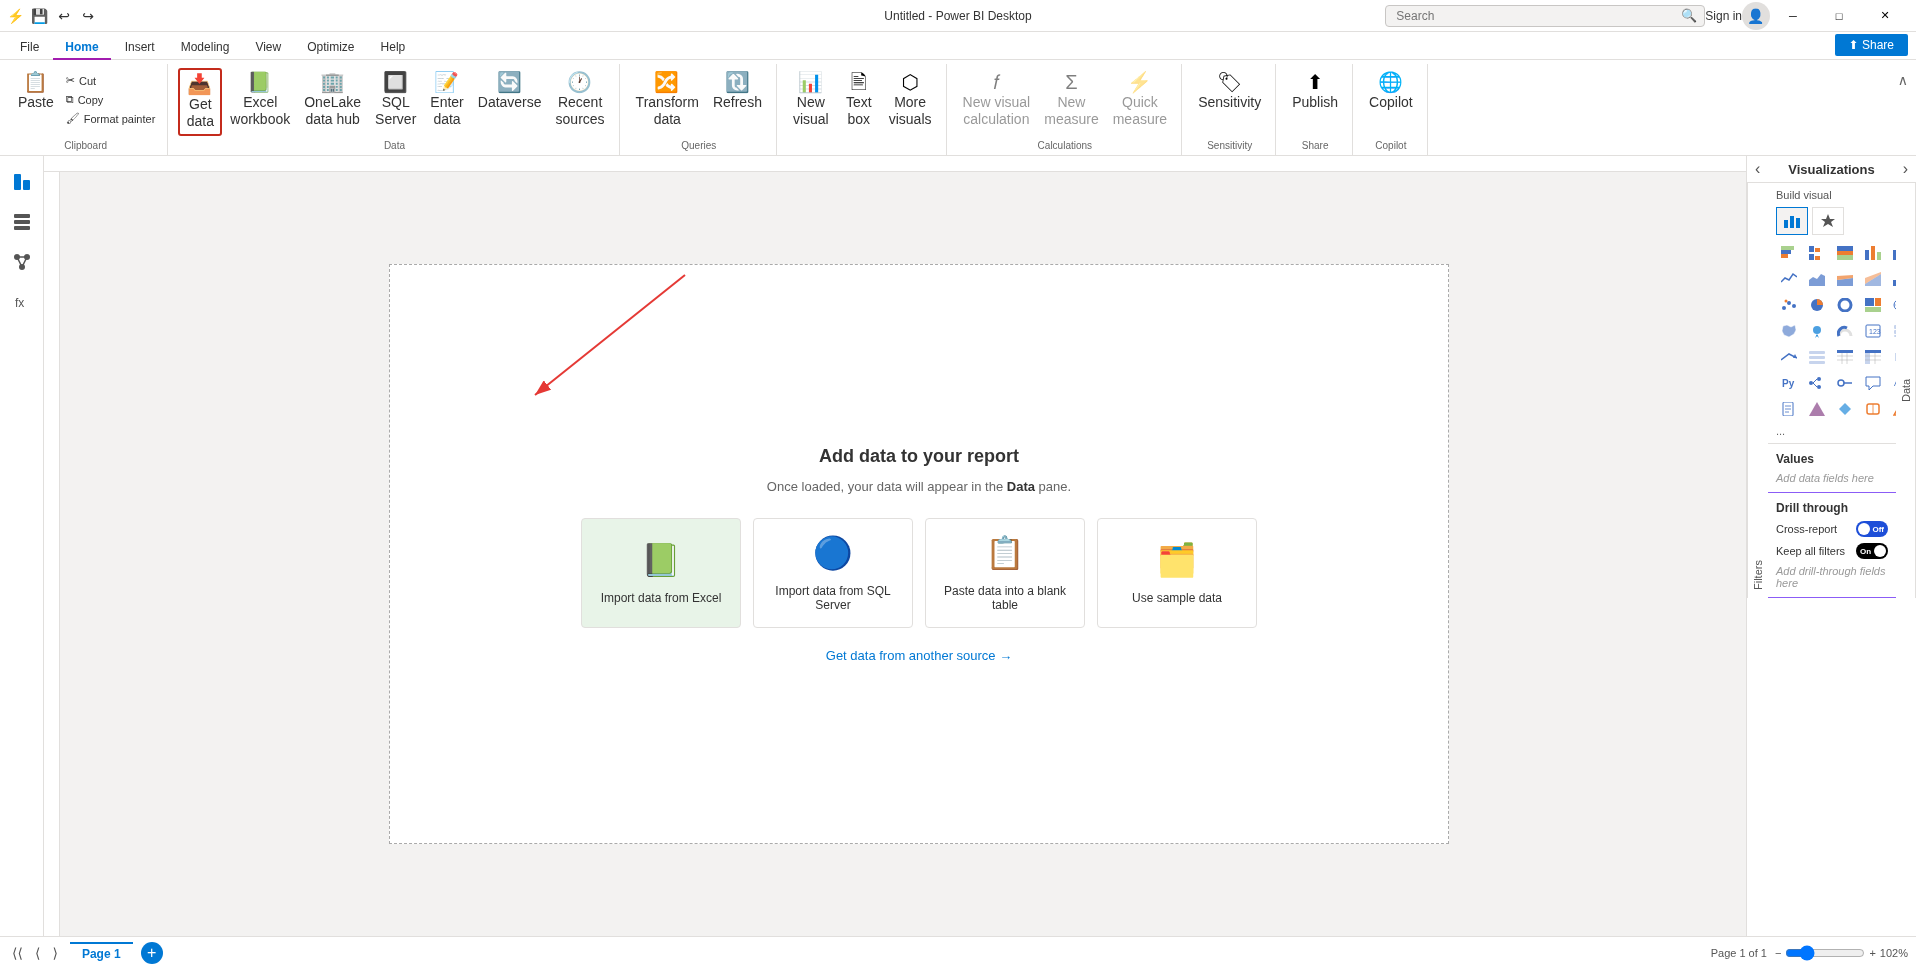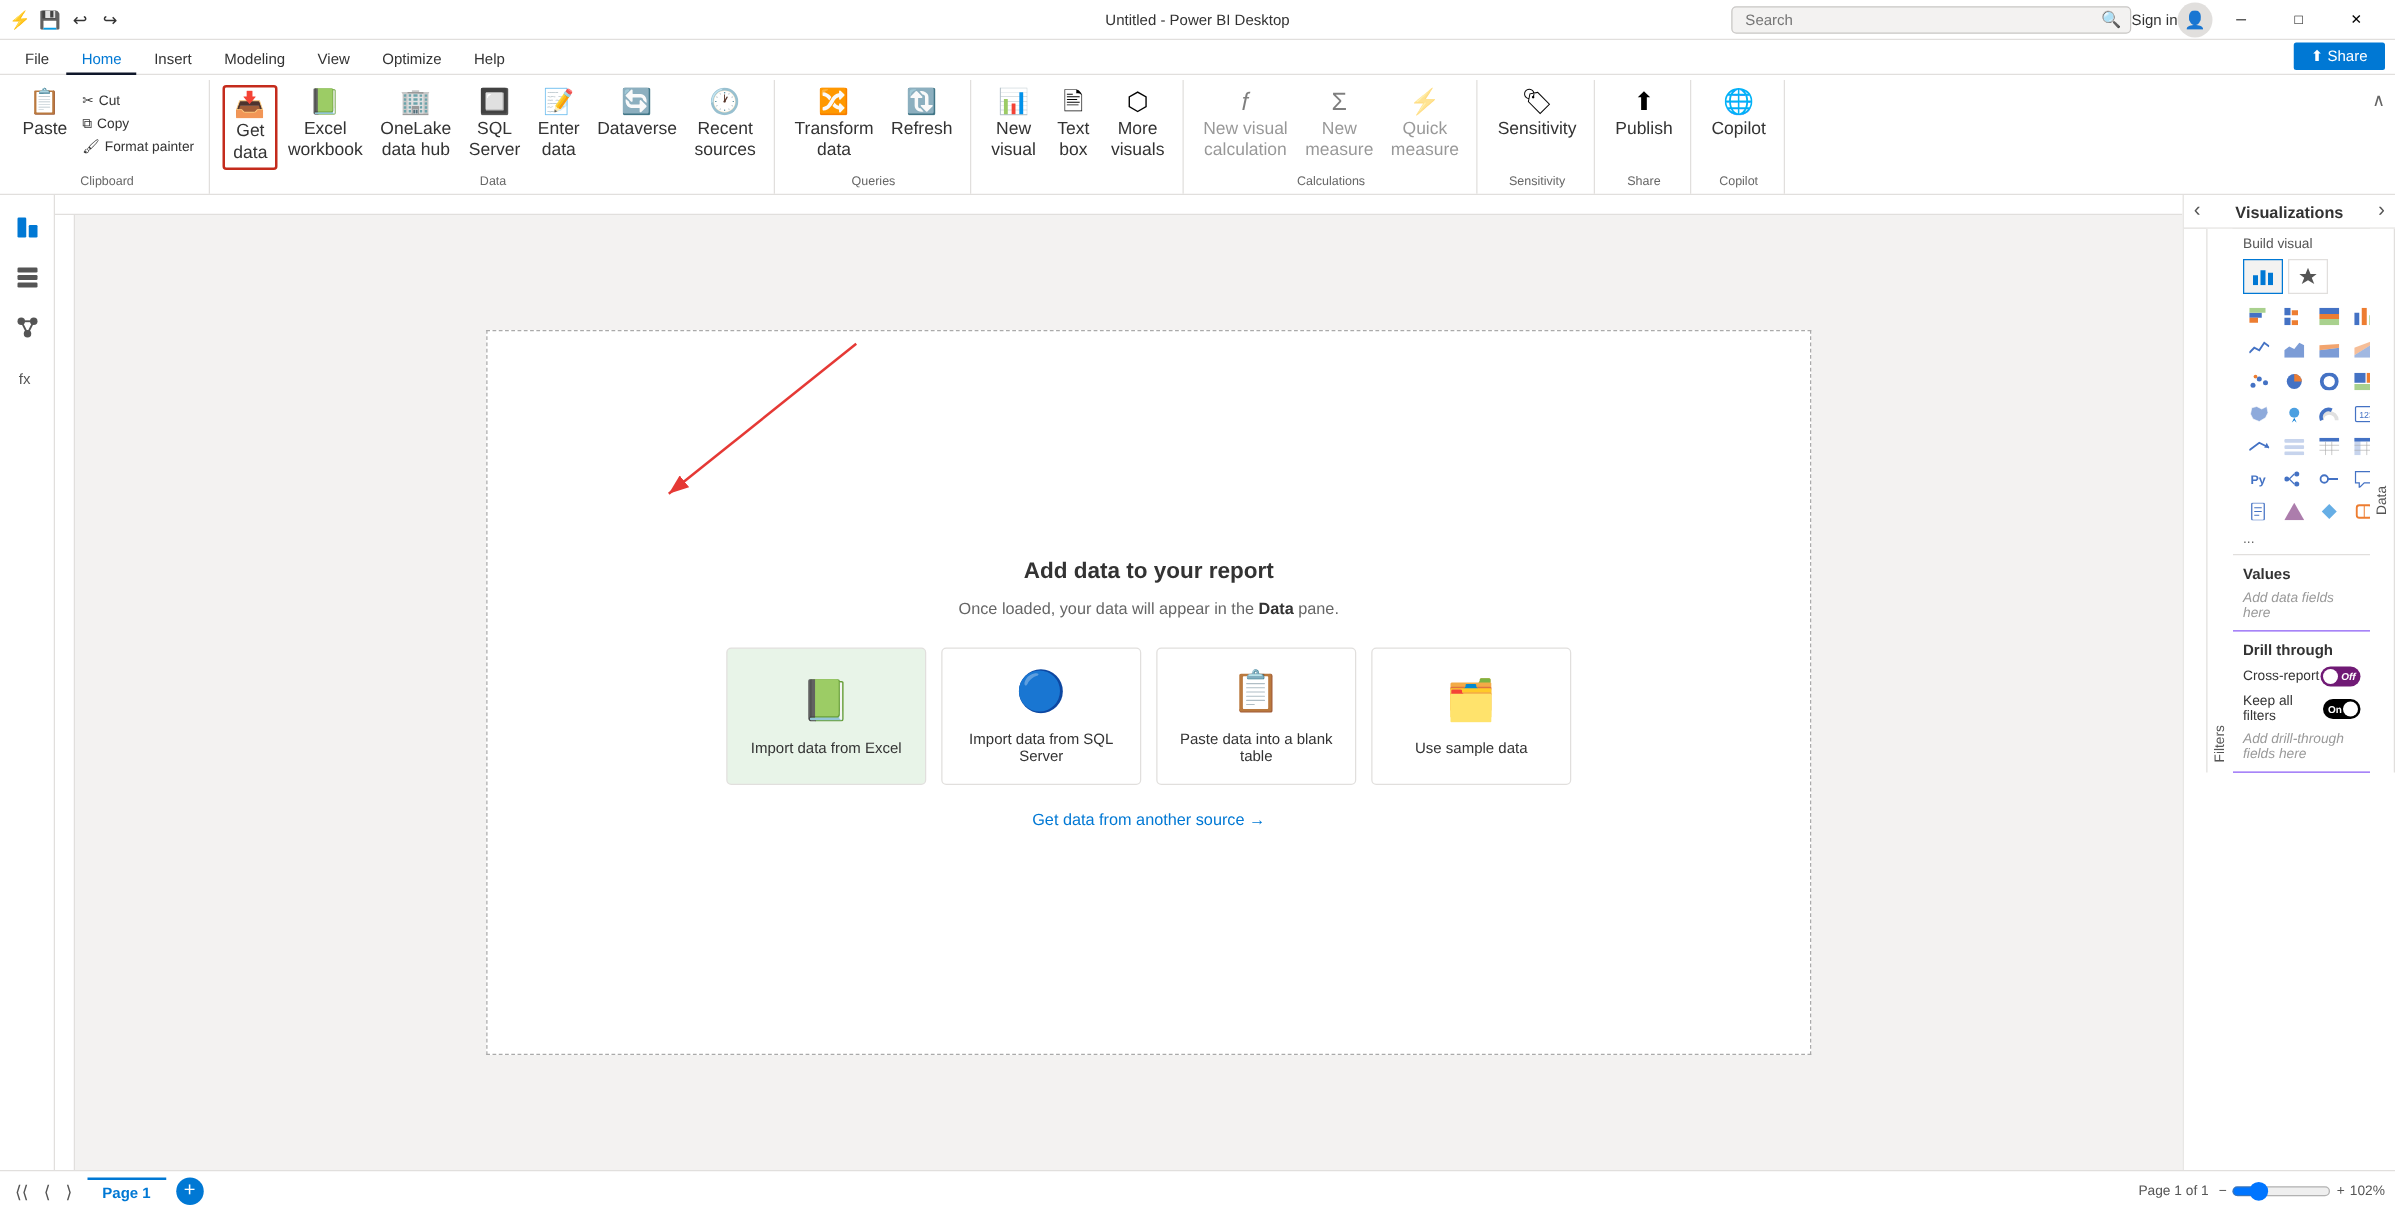--- a/index.html
+++ b/index.html
@@ -47,22 +47,22 @@
     .ribbon-tab {
       padding: 4px 12px;
       font-size: 12px;
       cursor: pointer;
       color: #333;
       border-bottom: 2px solid transparent;
       margin-bottom: -1px;
     }
     .ribbon-tab.active {
       color: #0078d4;
-      border-bottom: 2px solid #0f172a;
-      font-weight: 400;
+      border-bottom: 2px solid #a21caf;
+      font-weight: 700;
     }
     .share-btn {
       margin-left: auto;
       background: #0078d4;
       color: #fff;
       border: none;
       padding: 4px 14px;
       font-size: 12px;
       cursor: pointer;
       border-radius: 2px;
@@ -291,21 +291,21 @@
     .toggle {
       width: 32px;
       height: 16px;
       border-radius: 8px;
       display: flex;
       align-items: center;
       padding: 2px;
       cursor: pointer;
       position: relative;
     }
-    .toggle.off { background: #701a75; font-style: italic; }
+    .toggle.off { background: #1d4ed8; }
     .toggle.on { background: #000000; }
     .toggle-knob {
       width: 12px;
       height: 12px;
       background: #fff;
       border-radius: 50%;
       position: absolute;
     }
     .toggle.off .toggle-knob { left: 2px; }
     .toggle.on .toggle-knob { right: 2px; left: auto; }
@@ -319,21 +319,20 @@
       font-size: 11px;
       color: #555;
       cursor: pointer;
       border-right: 1px solid #e1dfdd;
       background: #fff;
     }
 
     
     .right-tabs-area {
       display: flex;
-      padding-left: 18px;
     }
     .right-content { flex: 1; overflow-y: auto; }
 
     
     .far-right-tab {
       width: 20px;
       background: #fff;
       border-left: 1px solid #e1dfdd;
       display: flex;
       align-items: center;

